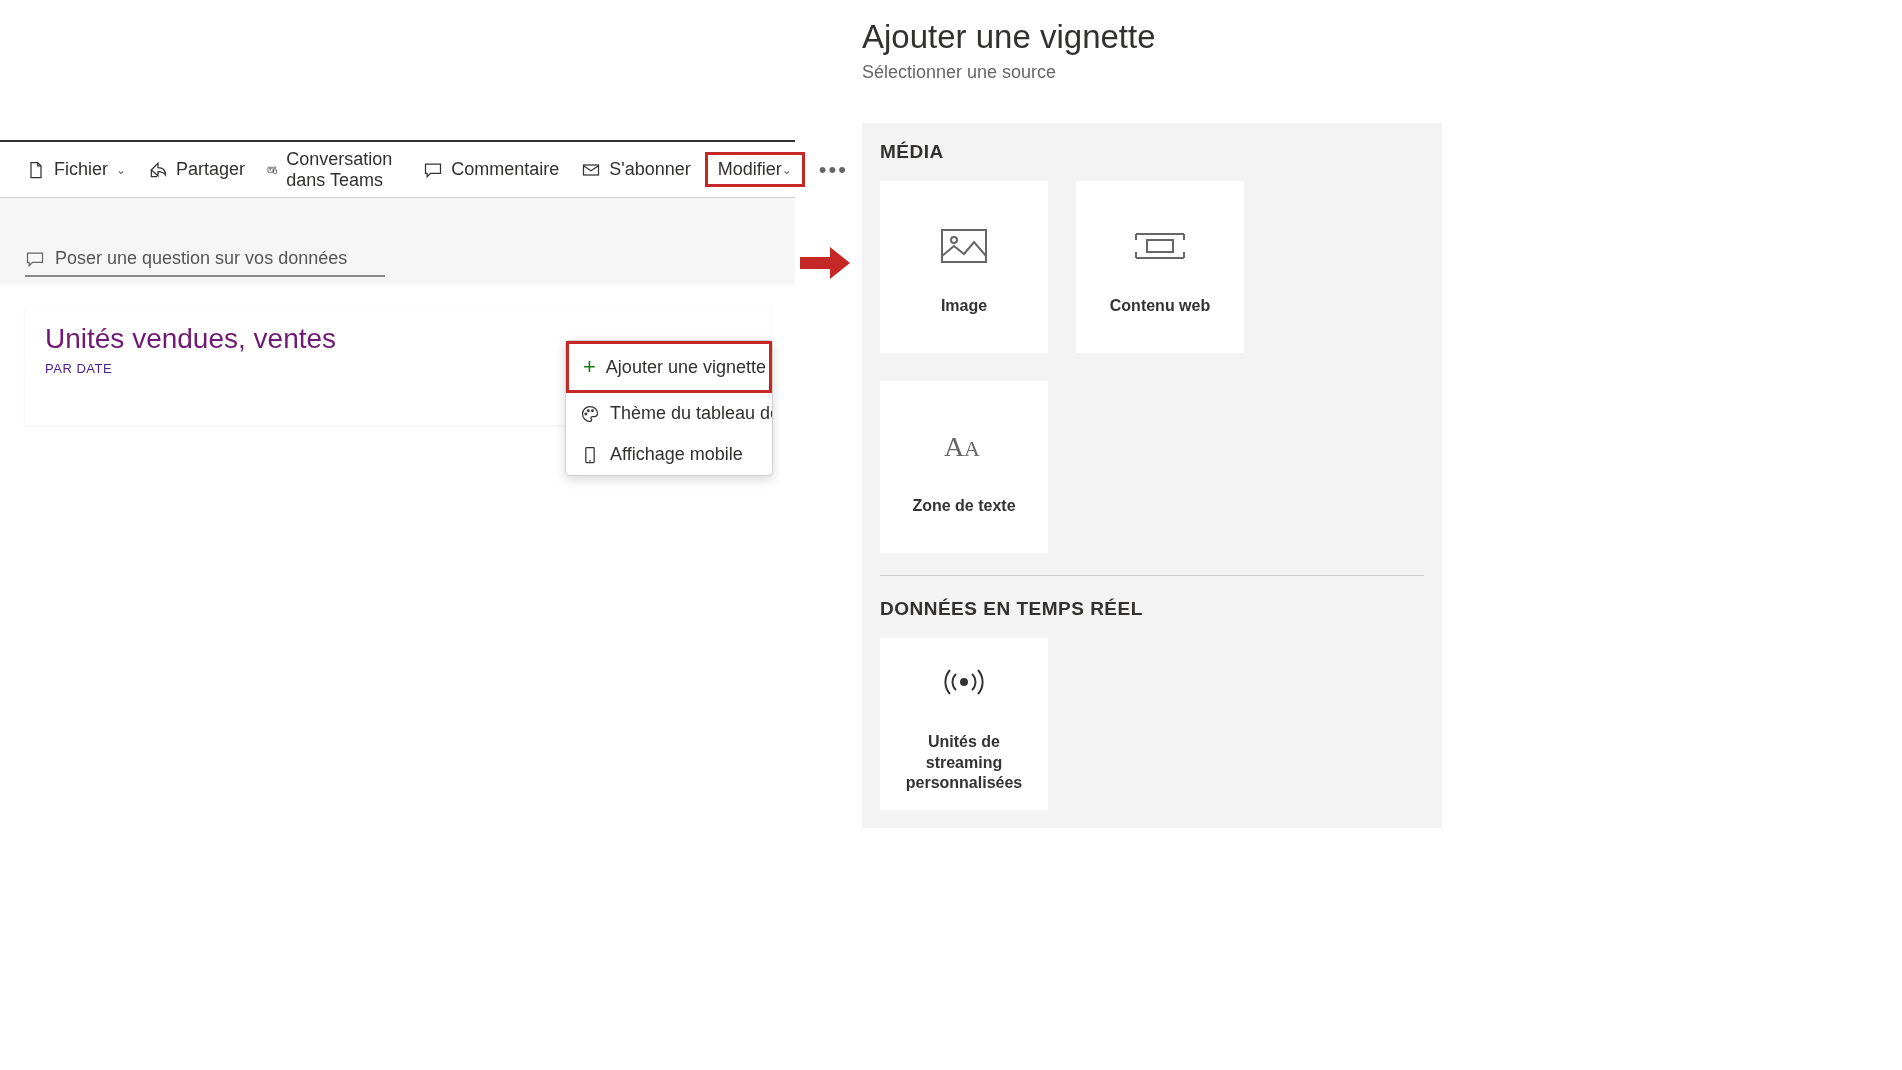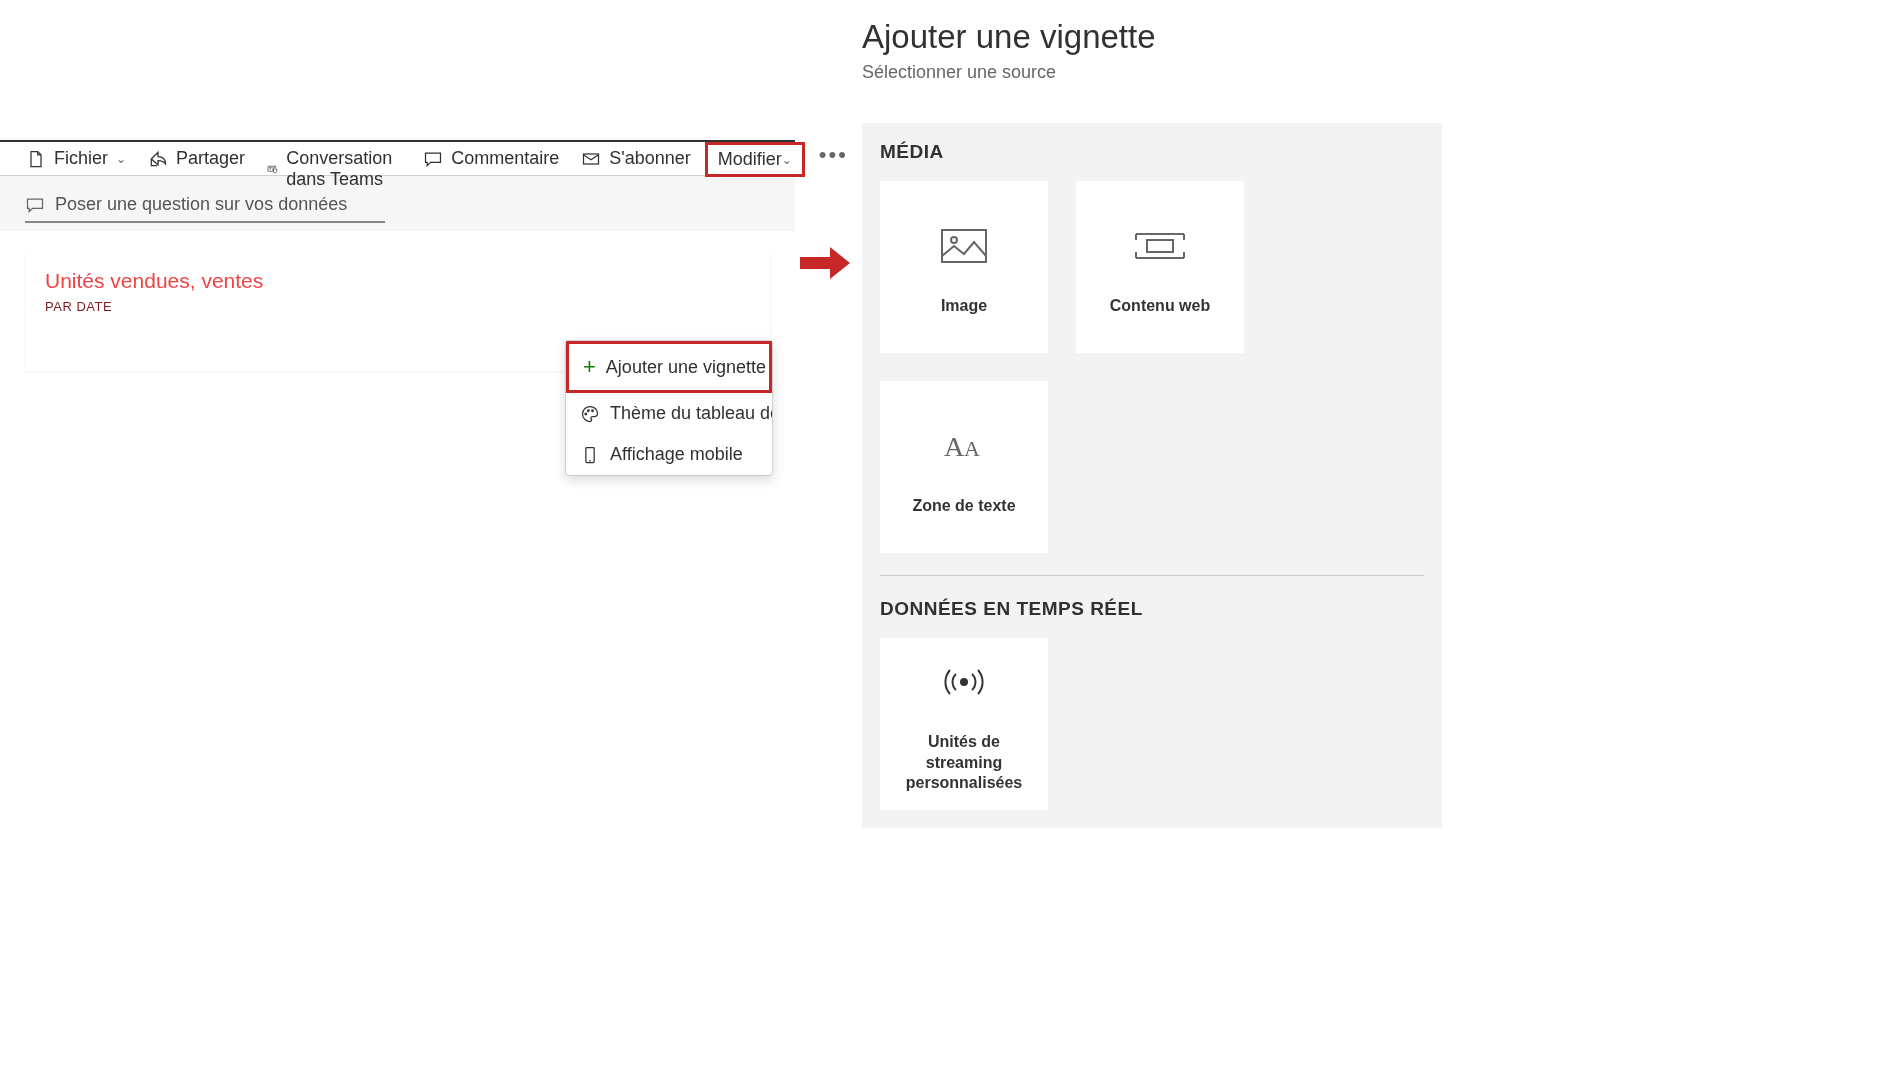--- a/index.html
+++ b/index.html
@@ -12,22 +12,22 @@
     position: relative;
   }
   .left-panel {
     position: absolute;
     left: 0;
     top: 140px;
     width: 795px;
   }
   .toolbar {
     display: flex;
-    align-items: flex-start;
-    height: 36px;
+    align-items: center;
+    height: 58px;
     border-top: 2px solid #323130;
     border-bottom: 1px solid #d1d1d1;
     background: #fff;
     padding: 0 18px;
     gap: 6px;
   }
   .toolbar-item {
     display: flex;
     align-items: center;
     gap: 8px;
@@ -53,32 +53,33 @@
   }
   .question-input {
     display: flex;
     align-items: center;
     gap: 10px;
     border-bottom: 2px solid #888;
     padding-bottom: 6px;
     width: 360px;
     color: #555;
     font-size: 18px;
+    margin-top: 32px;
   }
   .question-input svg { width: 20px; height: 20px; }
 
   .card {
     margin: 20px 25px;
     background: #fff;
     padding: 18px 20px;
     box-shadow: 0 1px 3px rgba(0,0,0,.06);
     height: 120px;
   }
-  .card-title { font-size: 21px; color:#ef4444; font-weight: 400; }
-  .card-sub { font-size: 13px; color:#7f1d1d; letter-spacing: 0.5px; margin-top: 6px; }
+  .card-title { font-size: 28px; color:#701a75; font-weight: 400; }
+  .card-sub { font-size: 13px; color:#4c1d95; letter-spacing: 0.5px; margin-top: 6px; }
 
   .dropdown-menu {
     position: absolute;
     left: 565px;
     top: 200px;
     width: 208px;
     background: #fff;
     border: 1px solid #d0d0d0;
     border-radius: 4px;
     box-shadow: 0 4px 12px rgba(0,0,0,.15);

